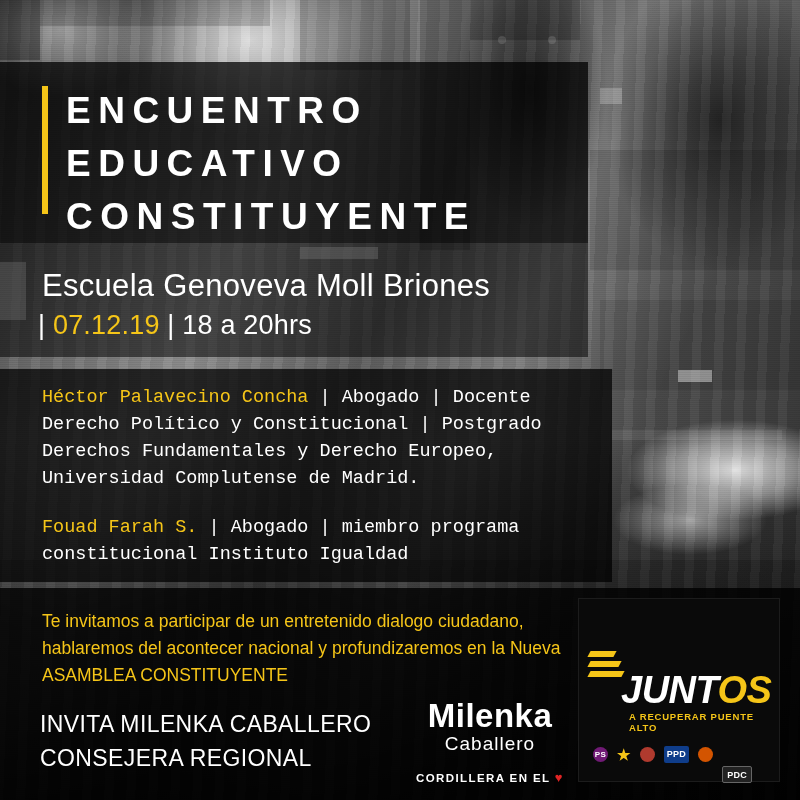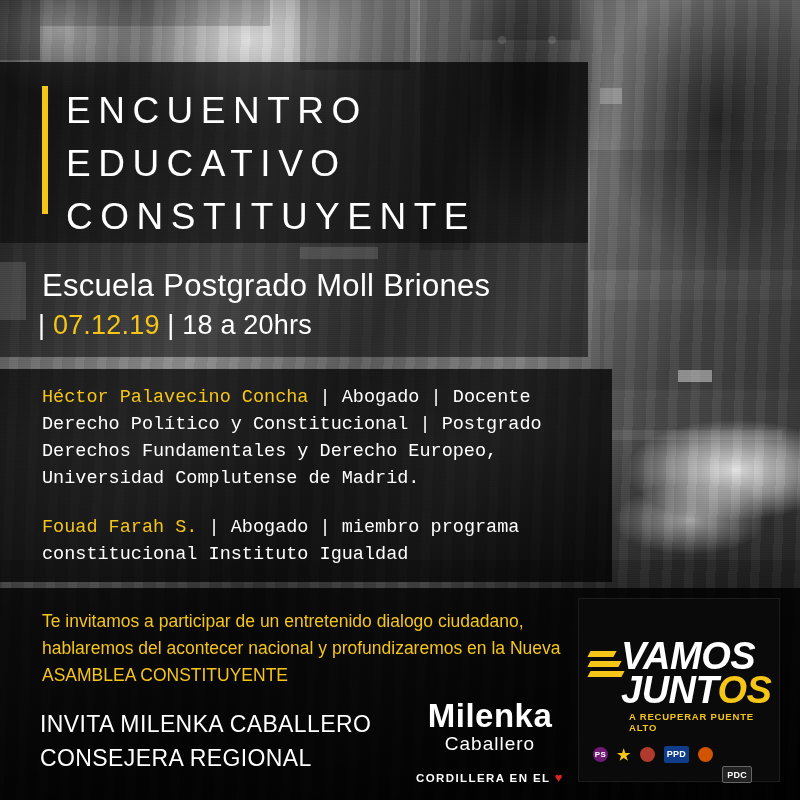--- a/index.html
+++ b/index.html
@@ -79,21 +79,21 @@
 
   
   .title-bar {
     position: absolute; left: 42px; top: 86px;
     width: 6px; height: 128px;
     background: #f5c518;
   }
   .title-lines {
     position: absolute; left: 66px; top: 84px;
     color: #ffffff;
-    font-weight: normal;
+    font-weight: bold;
     font-size: 37px;
     line-height: 53px;
     letter-spacing: 7.5px;
   }
   .title-lines .tl { white-space: nowrap; }
 
   
   .where {
     position: absolute; left: 42px; top: 268px;
     color: #ffffff;
@@ -251,21 +251,21 @@
   <div class="panel panel-speakers"></div>
   <div class="panel panel-invite"></div>
 
   <div class="title-bar"></div>
   <div class="title-lines">
     <div class="tl">ENCUENTRO</div>
     <div class="tl">EDUCATIVO</div>
     <div class="tl">CONSTITUYENTE</div>
   </div>
 
-  <div class="where">Escuela Postgrado Moll Briones</div>
+  <div class="where">Escuela Genoveva Moll Briones</div>
   <div class="when">
     <span class="pipe">|</span>
     <span class="date">07.12.19</span>
     <span class="pipe">|</span>
     <span>18 a 20hrs</span>
   </div>
 
   <div class="speakers">
     <div class="speaker-block">
       <span class="name">Héctor Palavecino Concha</span><span> | Abogado | Docente Derecho Político y Constitucional | Postgrado Derechos Fundamentales y Derecho Europeo, Universidad Complutense de Madrid.</span>
@@ -291,23 +291,20 @@
       <span>CORDILLERA EN EL</span>
       <span class="heart">♥</span>
     </div>
   </div>
 
   <div class="vamos">
     <div class="vamos-arrows">
       <span></span>
         <span></span>
         <span></span>
-    </div>
-    <div class="vamos-w1">
-      <span>VAM</span><span class="os">OS</span>
     </div>
     <div class="vamos-w2">
       <span>JUNT</span><span class="os">OS</span>
     </div>
     <div class="vamos-tag">A RECUPERAR PUENTE ALTO</div>
     <div class="party-row">
       <span class="party party-dot p-ps">PS</span>
       <span class="party p-star">★</span>
       <span class="party party-dot p-prsd"></span>
       <span class="party p-ppd">PPD</span>

